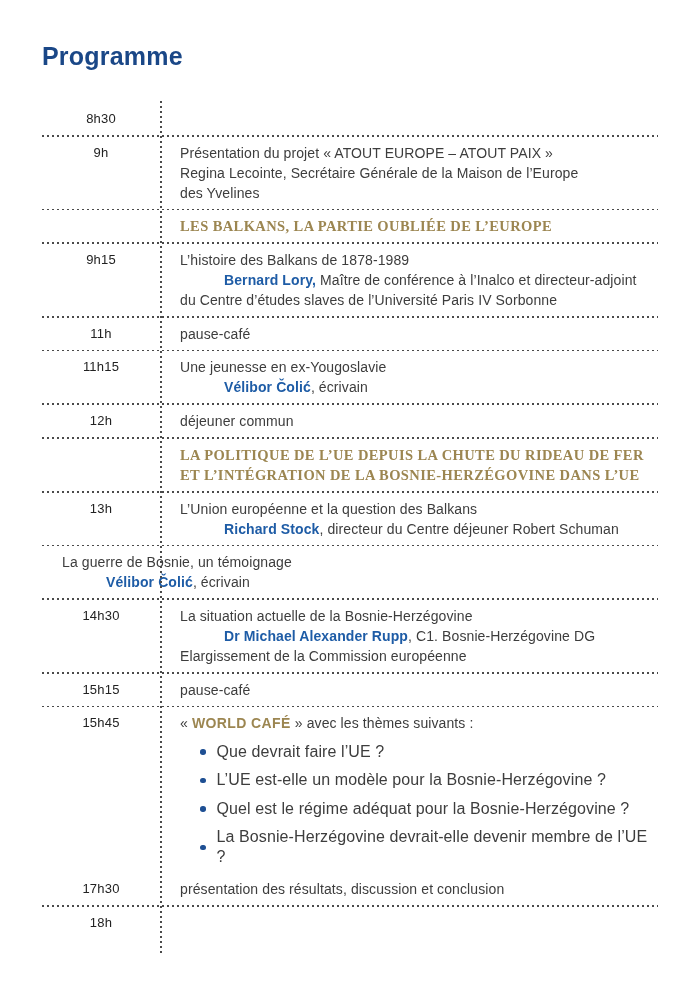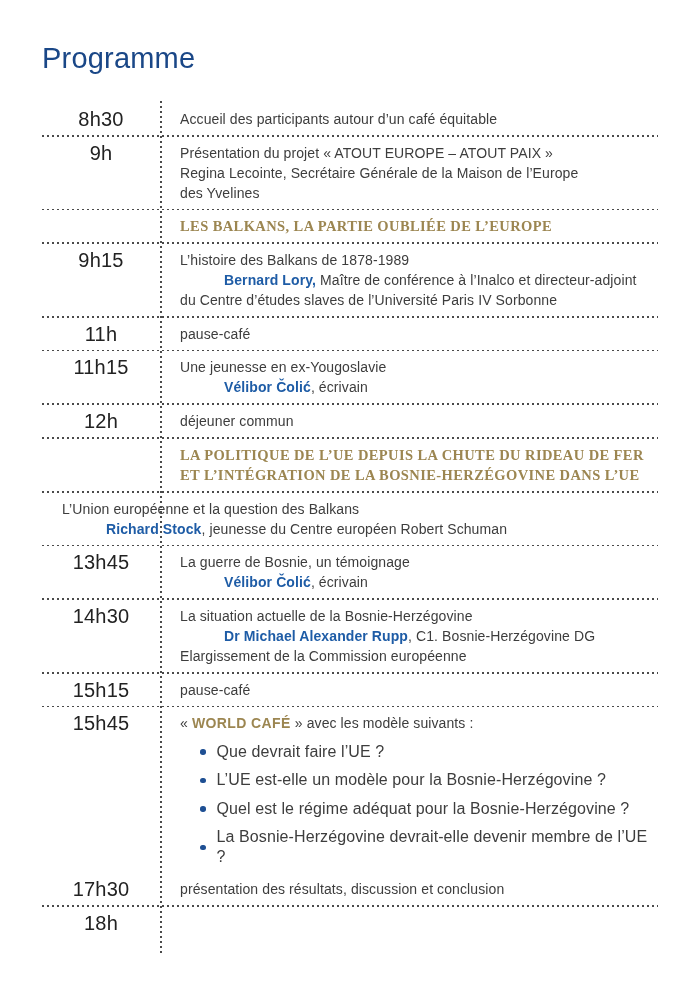--- a/index.html
+++ b/index.html
@@ -22,22 +22,22 @@
   .page {
     position: relative;
     width: 700px;
     height: 993px;
     background: var(--bg);
   }
   .page-title {
     position: absolute;
     left: 42px;
     top: 42px;
-    font-size: 29px;
-    font-weight: normal;
+    font-size: 25px;
+    font-weight: bold;
     color: var(--title);
     letter-spacing: 0.2px;
   }
   .schedule {
     position: absolute;
     left: 42px;
     top: 103px;
     width: 616px;
   }
   .vline {
@@ -49,21 +49,21 @@
     background: repeating-linear-gradient(to bottom, var(--dot) 0 1.7px, transparent 1.7px 5px);
   }
   .row {
     display: flex;
     padding: 6px 0;
   }
   .time {
     flex: none;
     width: 118px;
     text-align: center;
-    font-size: 20px;
+    font-size: 13px;
     line-height: 20px;
     color: #222222;
     letter-spacing: 0.2px;
   }
   .content {
     flex: 1;
     padding-left: 20px;
     padding-right: 4px;
   }
   .line {
@@ -116,23 +116,20 @@
 </style>
 </head>
 <body>
 
 <div class="page">
   <div class="page-title">Programme</div>
   <div class="schedule" id="schedule">
     <div class="vline"></div>
   <div class="row">
         <div class="time">8h30</div>
-        <div class="content">
-          <div class="line"><span>Accueil des participants autour d’un café équitable</span></div>
-        </div>
       </div>
       <div class="divider"></div>
       <div class="row">
         <div class="time">9h</div>
         <div class="content">
           <div class="line"><span>Présentation du projet « ATOUT EUROPE – ATOUT PAIX »</span></div>
           <div class="line"><span>Regina Lecointe, Secrétaire Générale de la Maison de l’Europe</span></div>
           <div class="line"><span>des Yvelines</span></div>
         </div>
       </div>
@@ -177,28 +174,28 @@
       <div class="divider"></div>
       <div class="row section">
         <div class="time"></div>
         <div class="content">
           <div class="line"><span>LA POLITIQUE DE L’UE DEPUIS LA CHUTE DU RIDEAU DE FER</span></div>
           <div class="line"><span>ET L’INTÉGRATION DE LA BOSNIE-HERZÉGOVINE DANS L’UE</span></div>
         </div>
       </div>
       <div class="divider"></div>
       <div class="row">
+        <div class="time">13h</div>
         <div class="content">
           <div class="line"><span>L’Union européenne et la question des Balkans</span></div>
-          <div class="line"><span class="seg-name">Richard Stock</span><span>, jeunesse du Centre européen Robert Schuman</span></div>
-        </div>
-      </div>
-      <div class="divider"></div>
-      <div class="row">
-        <div class="time">13h45</div>
+          <div class="line"><span class="seg-name">Richard Stock</span><span>, directeur du Centre déjeuner Robert Schuman</span></div>
+        </div>
+      </div>
+      <div class="divider"></div>
+      <div class="row">
         <div class="content">
           <div class="line"><span>La guerre de Bosnie, un témoignage</span></div>
           <div class="line"><span class="seg-name">Vélibor Čolić</span><span>, écrivain</span></div>
         </div>
       </div>
       <div class="divider"></div>
       <div class="row">
         <div class="time">14h30</div>
         <div class="content">
           <div class="line"><span>La situation actuelle de la Bosnie-Herzégovine</span></div>
@@ -210,21 +207,21 @@
       <div class="row">
         <div class="time">15h15</div>
         <div class="content">
           <div class="line"><span>pause-café</span></div>
         </div>
       </div>
       <div class="divider"></div>
       <div class="row">
         <div class="time">15h45</div>
         <div class="content">
-          <div class="line"><span>« </span><span class="seg-gold">WORLD CAFÉ</span><span> » avec les modèle suivants :</span></div>
+          <div class="line"><span>« </span><span class="seg-gold">WORLD CAFÉ</span><span> » avec les thèmes suivants :</span></div>
           <div class="bullet">
             <span class="dot"></span>
             <span class="bullet-text">Que devrait faire l’UE ?</span>
           </div>
           <div class="bullet">
             <span class="dot"></span>
             <span class="bullet-text">L’UE est-elle un modèle pour la Bosnie-Herzégovine ?</span>
           </div>
           <div class="bullet">
             <span class="dot"></span>

